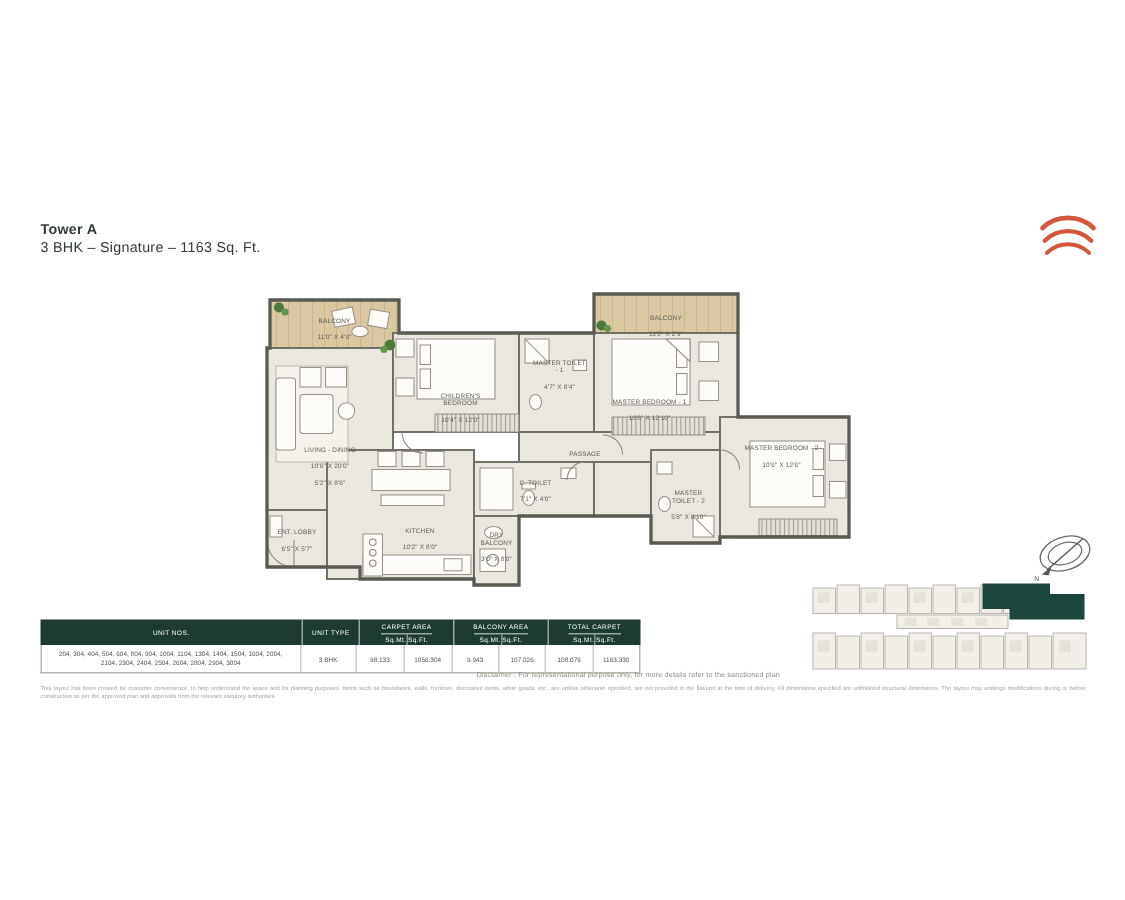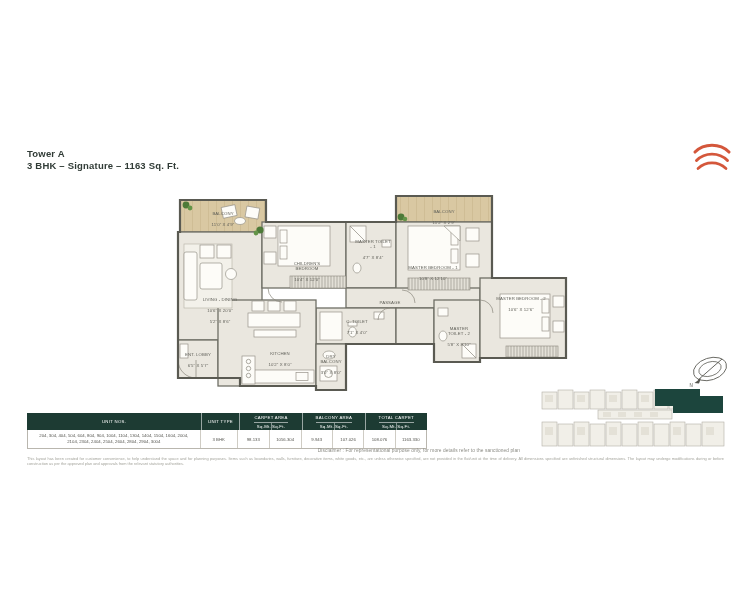--- a/index.html
+++ b/index.html
@@ -1,20 +1,20 @@
 <!DOCTYPE html>
 <html><head>
 <meta charset="utf-8">
 <style>
   html,body{margin:0;padding:0;background:#fff;}
   .page{position:relative;width:750px;height:600px;background:#ffffff;overflow:hidden;
         font-family:"Liberation Sans","DejaVu Sans",sans-serif;}
   .title{position:absolute;left:27px;top:148px;color:#303b36;}
   .title .t1{font-size:9.5px;font-weight:bold;line-height:12px;letter-spacing:.2px;}
-  .title .t2{font-size:9.5px;font-weight:bold;line-height:12px;letter-spacing:.2px;}
+  .title .t2{font-size:9.5px;font-weight:normal;line-height:12px;letter-spacing:.2px;}
   svg{position:absolute;}
   .room{fill:#eae7df;stroke:#6f6f66;stroke-width:1.3;}
   .wood{fill:url(#woodp);stroke:#6f6f66;stroke-width:1.2;}
   .furn{fill:#fdfcf8;stroke:#97938a;stroke-width:0.7;}
   .soft{fill:#f3f1ea;stroke:#b5b1a6;stroke-width:0.6;}
   .hatch{fill:url(#hatchp);stroke:#8a867d;stroke-width:0.6;}
   .glass{stroke:#8fb9d6;stroke-width:1.5;fill:none;}
   .arc{fill:none;stroke:#8a867d;stroke-width:0.7;}
   .wall{fill:none;stroke:#5a5a52;stroke-width:2.2;stroke-linejoin:miter;}
   .rlabel{position:absolute;transform:translate(-50%,0);text-align:center;font-size:4.3px;

